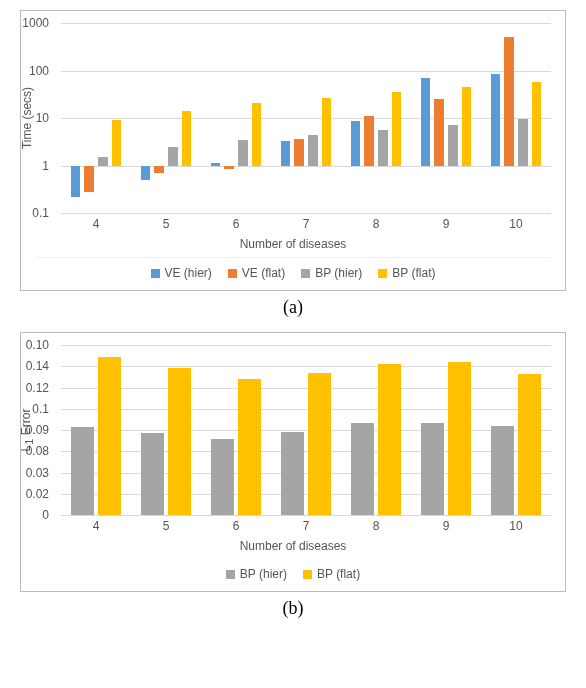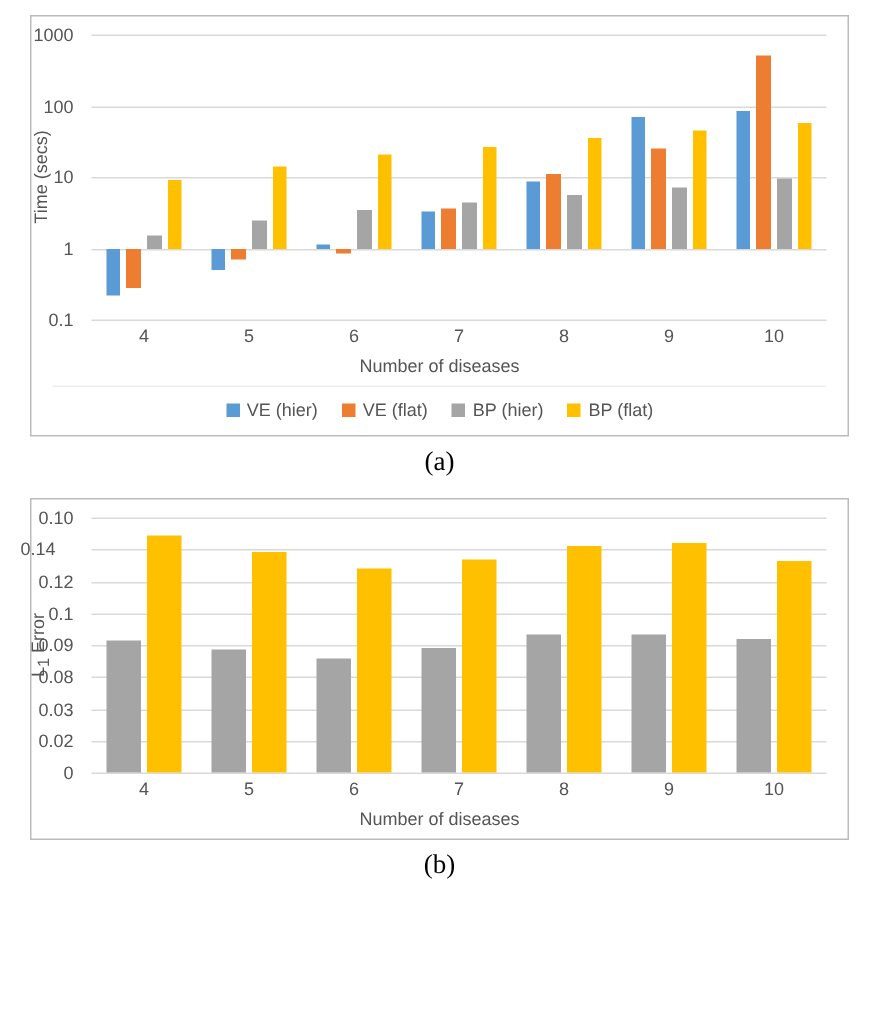--- a/index.html
+++ b/index.html
@@ -133,21 +133,21 @@
         <div class="grid-line" style="top: 63.75px;"></div>
         <div class="y-tick" style="top: 63.75px; left: -8px; width: 0px;">
           <div style="position: absolute; right: 4px; top: -7px; text-align: right;">0.1</div>
         </div>
         <div class="grid-line" style="top: 42.5px;"></div>
         <div class="y-tick" style="top: 42.5px; left: -8px; width: 0px;">
           <div style="position: absolute; right: 4px; top: -7px; text-align: right;">0.12</div>
         </div>
         <div class="grid-line" style="top: 21.25px;"></div>
         <div class="y-tick" style="top: 21.25px; left: -8px; width: 0px;">
-          <div style="position: absolute; right: 16px; top: -7px; text-align: left;">0.14</div>
+          <div style="position: absolute; right: 4px; top: -7px; text-align: left;">0.14</div>
         </div>
         <div class="grid-line" style="top: 0px;"></div>
         <div class="y-tick" style="top: 0px; left: -8px; width: 0px;">
           <div style="position: absolute; right: 4px; top: -7px; text-align: right;">0.10</div>
         </div>
         <div class="bars">
           <div class="group" style="left: 0%; width: 14.2857%;">
             <div class="bar" style="left: 14%; width: 33%; height: 88.1875px; bottom: 0px; background: rgb(165, 165, 165);"></div>
             <div class="bar" style="left: 53%; width: 33%; height: 158.312px; bottom: 0px; background: rgb(255, 192, 0);"></div>
           </div>
@@ -180,16 +180,17 @@
   <div class="x-labels" id="xl-b">
         <div class="x-tick" style="left: 7.14286%;">4</div>
         <div class="x-tick" style="left: 21.4286%;">5</div>
         <div class="x-tick" style="left: 35.7143%;">6</div>
         <div class="x-tick" style="left: 50%;">7</div>
         <div class="x-tick" style="left: 64.2857%;">8</div>
         <div class="x-tick" style="left: 78.5714%;">9</div>
         <div class="x-tick" style="left: 92.8571%;">10</div>
       </div>
   <div class="axis-title-x">Number of diseases</div>
+  <div class="legend" id="lg-b"><span class="legend-item"><span class="swatch" style="background: rgb(165, 165, 165);"></span><span>BP (hier)</span></span><span class="legend-item"><span class="swatch" style="background: rgb(255, 192, 0);"></span><span>BP (flat)</span></span></div>
 </div>
 <div class="caption">(b)</div>
 
 </div>
 
 </body></html>

